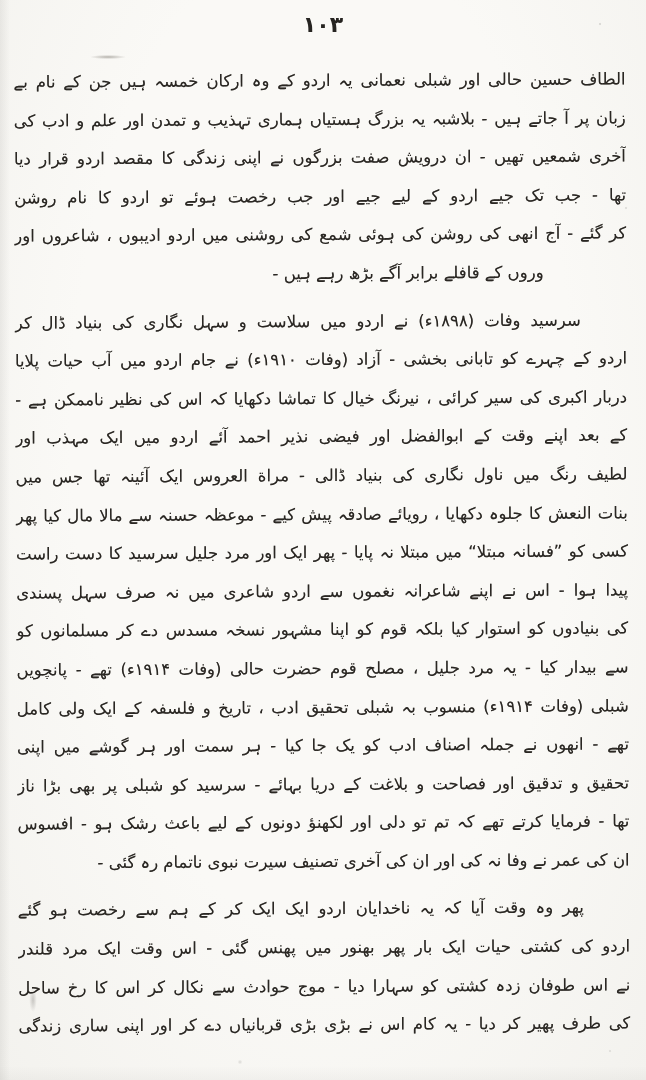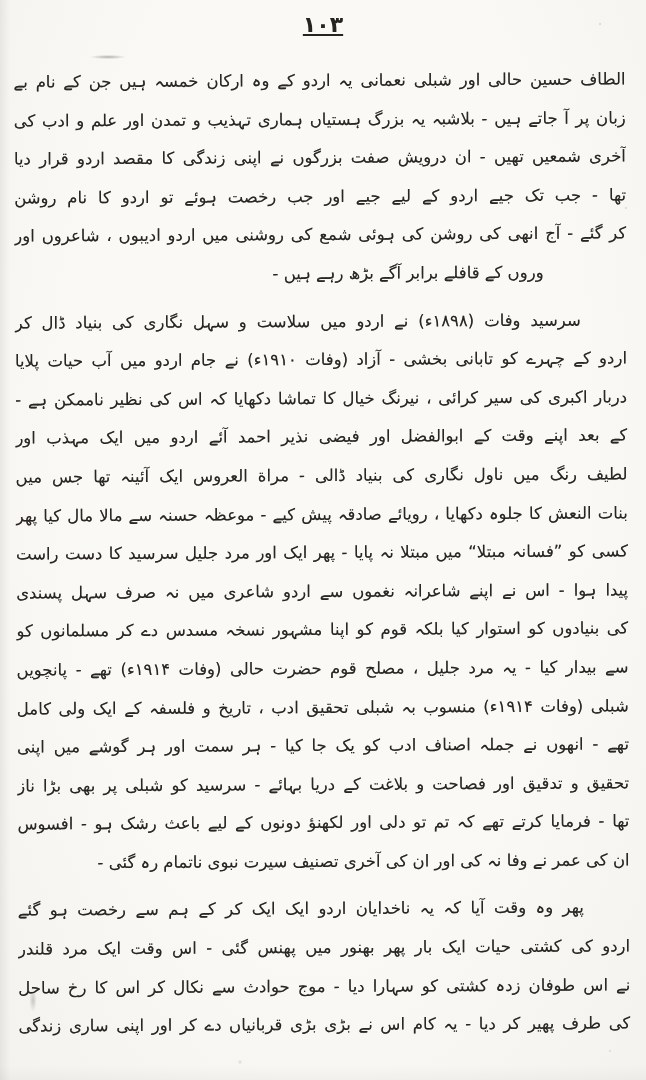--- a/index.html
+++ b/index.html
@@ -36,21 +36,20 @@
   .page-number {
     position: absolute;
     top: 12px;
     left: 0;
     right: 0;
     text-align: center;
     font-size: 22px;
     font-weight: bold;
     letter-spacing: 1px;
     color: #262421;
-    text-decoration: underline;
   }
   .text-block {
     position: absolute;
     top: 62px;
     right: 18px;
     left: 16px;
     direction: rtl;
     transform: rotate(-0.3deg);
     transform-origin: 50% 50%;
     text-shadow: 0 0 0.4px rgba(30,28,25,0.45);

